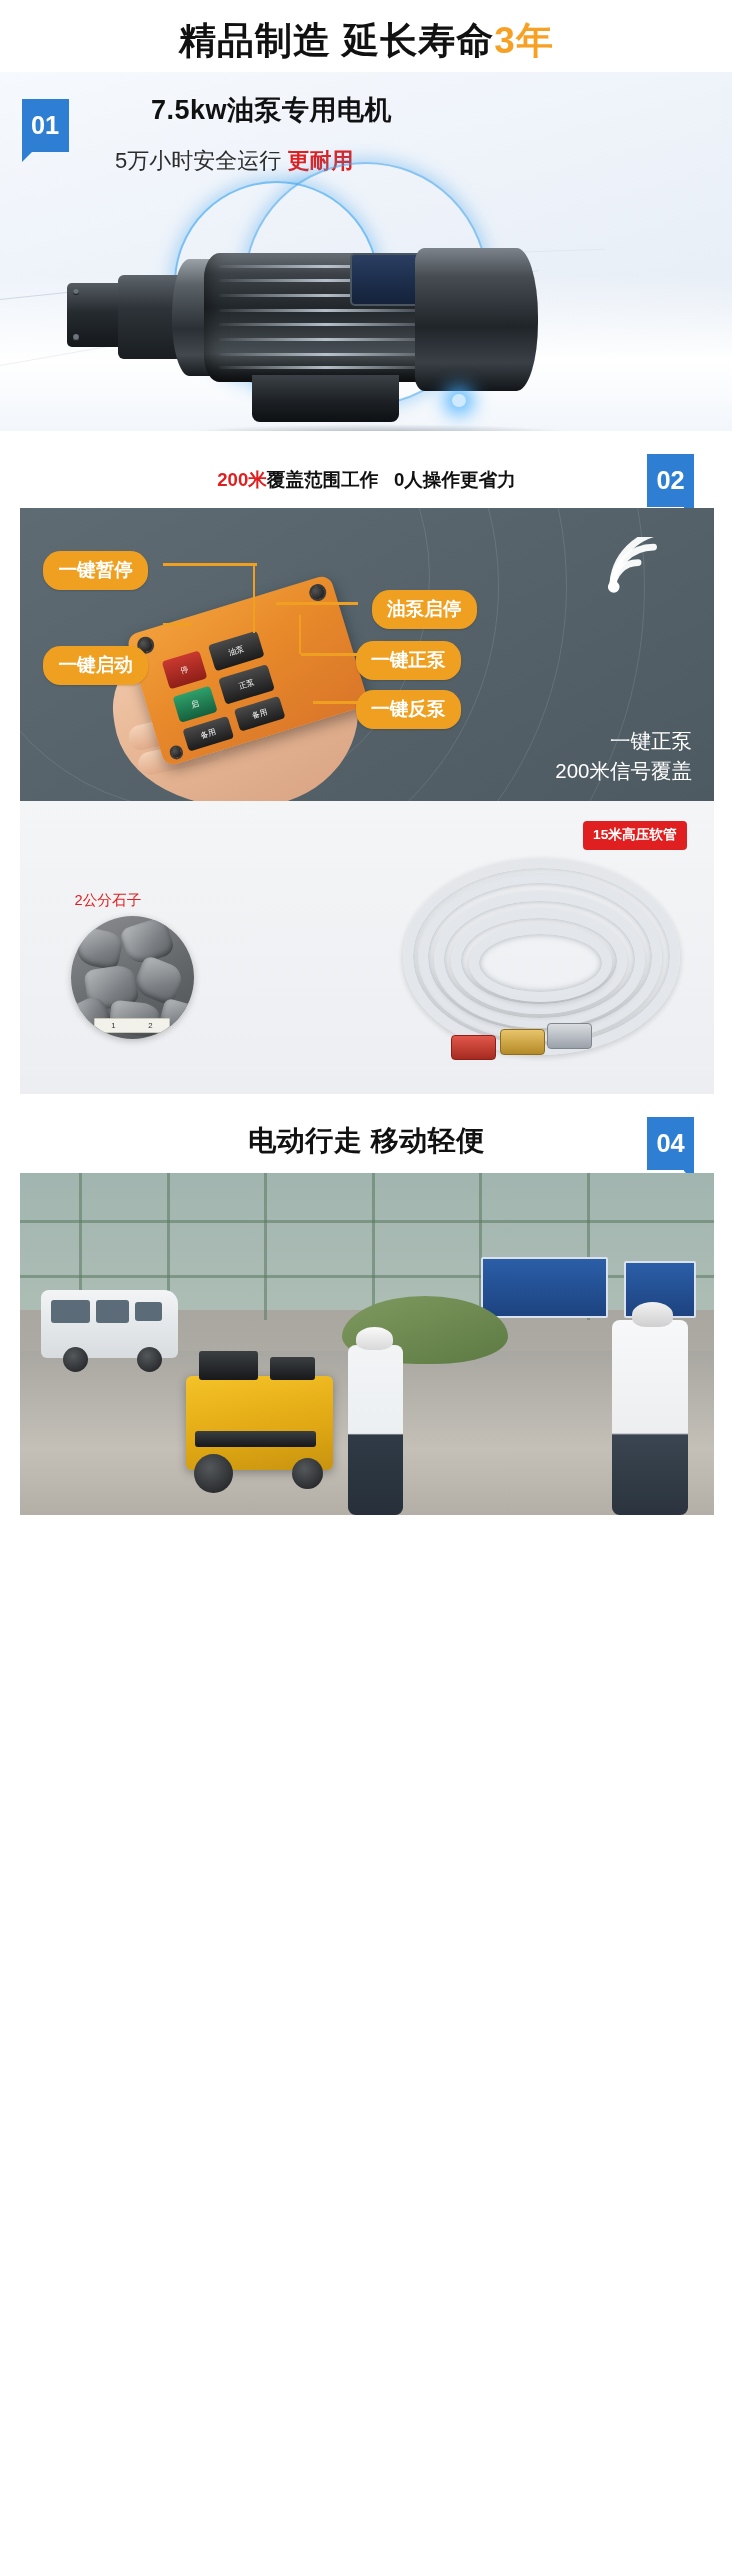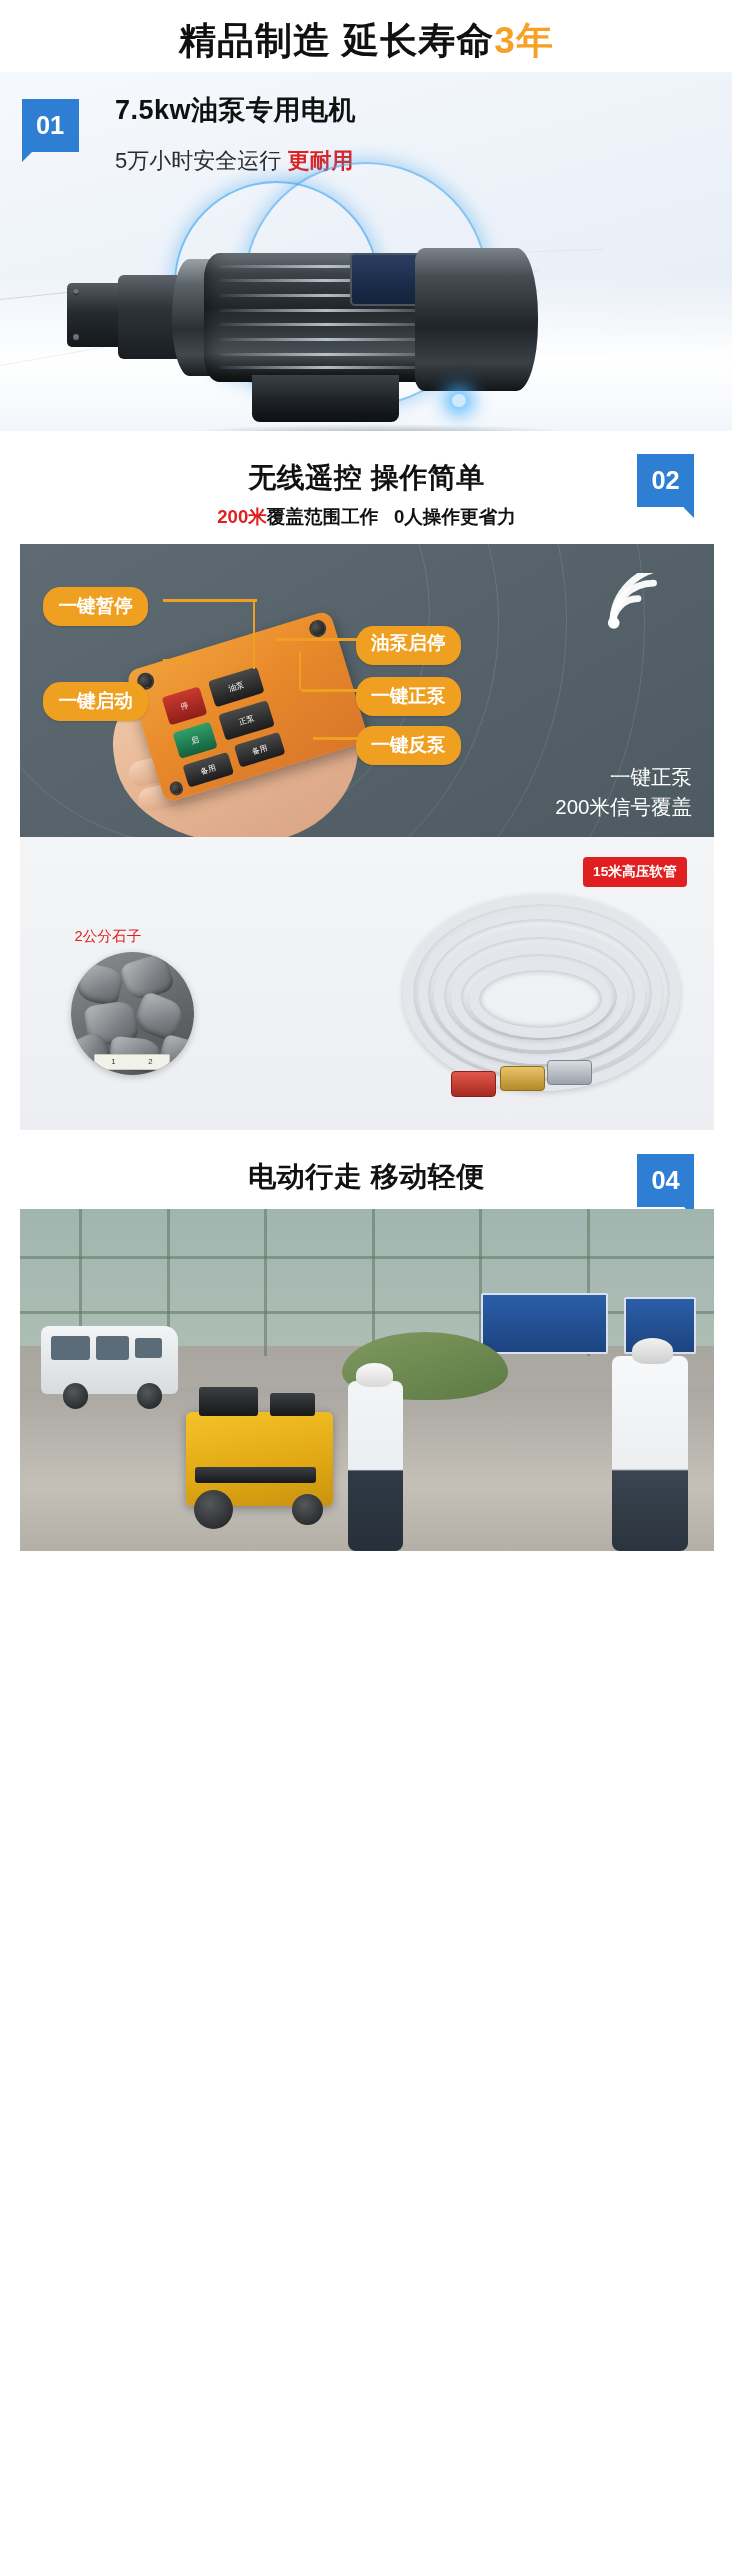--- a/index.html
+++ b/index.html
@@ -36,21 +36,21 @@
   }
   .sec-sub {
     font-size:18.6px; color:#2b2b2b; line-height:1.5; margin-top:6.8px;
     white-space:nowrap;
   }
   .sec-sub .red { color:#e02020; font-weight:bold; }
   .sec-sub .bold { font-weight:bold; color:#111; }
 
   
   .badge {
-    width:57px; height:53px; background:#2e7fd4; color:#fff;
+    width:47px; height:53px; background:#2e7fd4; color:#fff;
     font-size:25.4px; font-weight:bold; display:flex; align-items:center;
     justify-content:center; position:relative;
     font-family:"Liberation Sans",sans-serif;
   }
   .badge::after {
     content:""; position:absolute; left:0; bottom:-10.7px;
     border-left:10.7px solid #2e7fd4; border-top:10.7px solid #2e7fd4;
     border-right:0; border-bottom:10.7px solid transparent;
     width:0; height:0;
   }
@@ -61,21 +61,21 @@
   }
 
   
   .panel01 {
     position:relative; margin:7.8px 0 0 0; height:359px;
     background:linear-gradient(165deg,#f6f9fd 0%,#eef3fa 40%,#e9eff7 70%,#dfe7f1 100%);
     overflow:hidden;
   }
   .panel01 .badge-pos { position:absolute; left:21.5px; top:27px; }
   .panel01 .txt { position:absolute; left:115px; top:21.5px; }
-  .panel01 .txt .sec-title { font-size:27px; }
+  .panel01 .txt .sec-title { font-size:27px;margin-left:36px; }
   .panel01 .txt .sec-sub { font-size:22px; margin-top:16px; }
 
   
   .studio-floor {
     position:absolute; left:0; right:0; bottom:0; height:156px;
     background:linear-gradient(180deg,rgba(255,255,255,0) 0%,#ffffff 55%,#f2f6fb 100%);
   }
   .studio-line {
     position:absolute; height:1px; background:rgba(140,160,185,.35);
     transform-origin:left center;
@@ -379,21 +379,20 @@
     </div>
   </div>
 
   <div class="section">
     <div class="panel02-head">
       <div class="badge-abs">
         <div class="badge right">
           <span>02</span>
         </div>
       </div>
-      <div class="sec-title">无线遥控 操作简单</div>
       <div class="sec-sub">
         <span class="red">200米</span><span class="bold">覆盖范围工作</span>
         &nbsp;&nbsp;<span class="bold">0人操作更省力</span>
       </div>
     </div>
 
     <div class="panel02">
 
       <div class="arc" style="left:-59px; top:-166px; width:469px; height:469px;"></div>
       <div class="arc" style="left:-127px; top:-225px; width:606px; height:606px;"></div>
@@ -427,21 +426,21 @@
         <div class="rscrew" style="left:7.8px; bottom:3.9px; width:13.7px; height:13.7px;"></div>
       </div>
 
       <div class="pill" style="left:23.4px; top:43px;">一键暂停</div>
       <div class="lead" style="left:143px; top:55px; width:94px; height:2.9px;"></div>
       <div class="lead" style="left:233px; top:55px; width:2.9px; height:70px;"></div>
 
       <div class="pill" style="left:23.4px; top:104px;margin-top:34px;">一键启动</div>
       <div class="lead" style="left:143px; top:115px; width:29px; height:2.9px;"></div>
 
-      <div class="pill" style="left:336px; top:82px;font-family:Liberation Mono, monospace;">油泵启停</div>
+      <div class="pill" style="left:352px; top:82px;">油泵启停</div>
       <div class="lead" style="left:256px; top:94px; width:82px; height:2.9px;"></div>
 
       <div class="pill" style="left:336px; top:133px;">一键正泵</div>
       <div class="lead" style="left:281px; top:145px; width:57px; height:2.9px;"></div>
       <div class="lead" style="left:279px; top:107px; width:2.9px; height:39px;"></div>
 
       <div class="pill" style="left:336px; top:182px;">一键反泵</div>
       <div class="lead" style="left:293px; top:193px; width:45px; height:2.9px;"></div>
 
       <div class="remote-caption">

